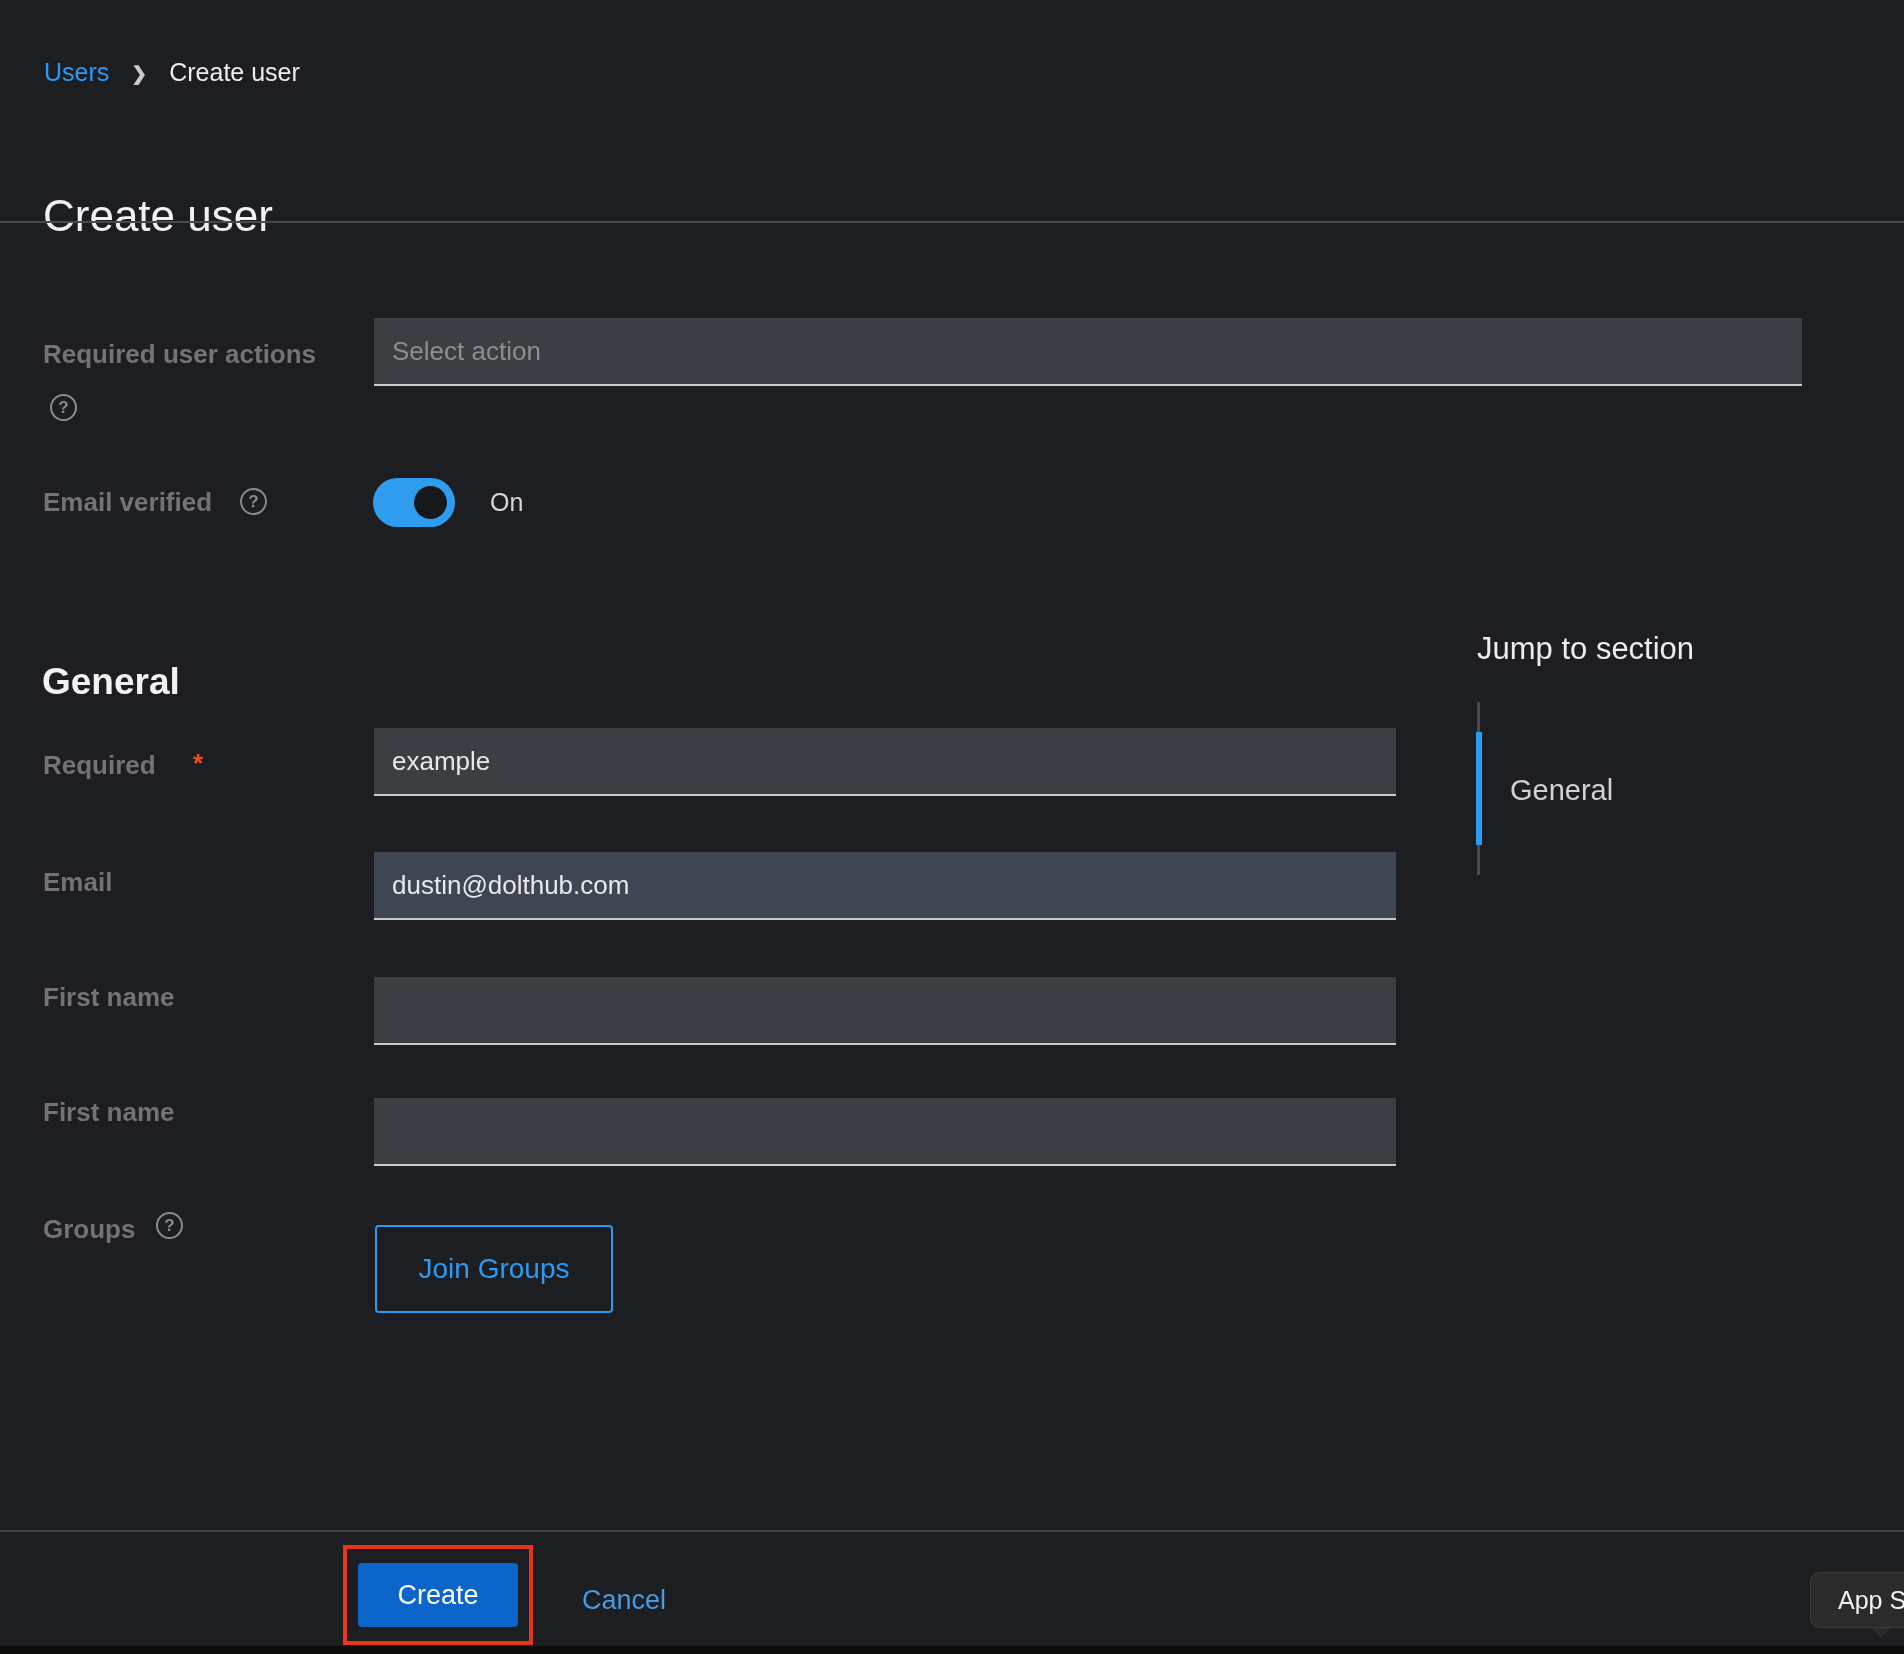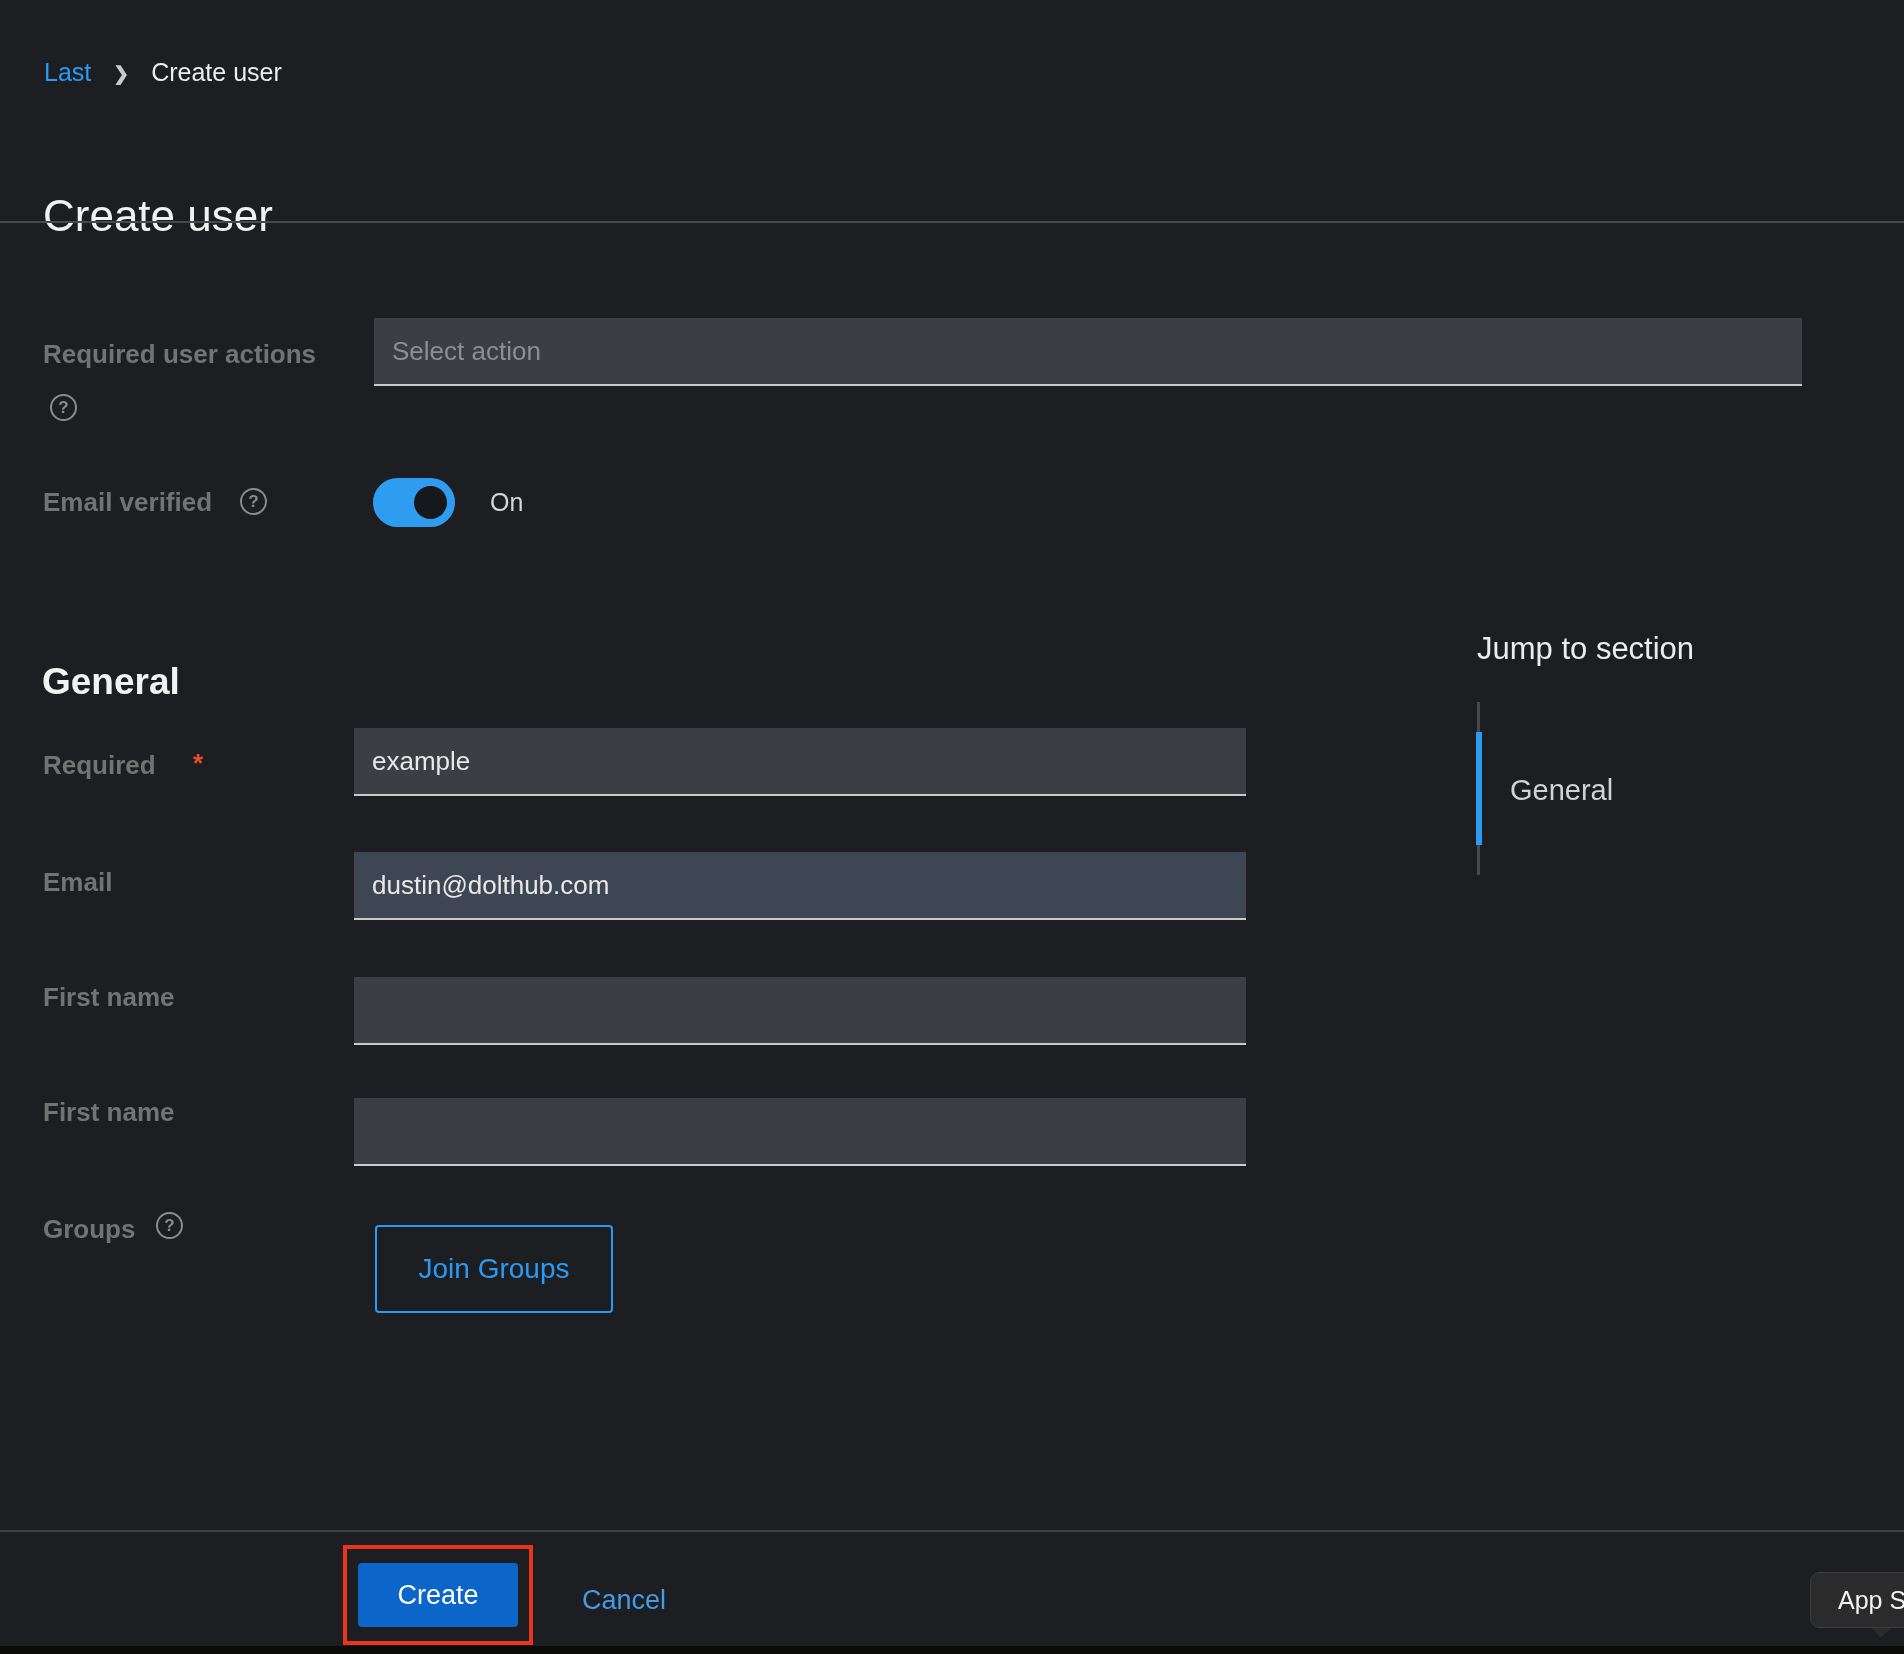--- a/index.html
+++ b/index.html
@@ -39,21 +39,21 @@
   }
   .help-icon {
     position: absolute;
     width: 27px; height: 27px;
     border: 2px solid #8a8d90; border-radius: 50%;
     color: #8a8d90; font-size: 17px; font-weight: 700;
     display: flex; align-items: center; justify-content: center;
     cursor: pointer;
   }
   .text-input {
-    position: absolute; left: 354px; width: 892px; height: 68px;
+    position: absolute; left: 374px; width: 1022px; height: 68px;
     background: #3b3e42;
     border: none; border-bottom: 2px solid #c9cacc;
     color: #e9e9e9; font-size: 26px;
     padding: 0 18px;
     font-family: "Liberation Sans", sans-serif;
     outline: none;
   }
   .text-input::placeholder { color: #8b8e92; opacity: 1; }
 
   
@@ -154,21 +154,21 @@
 
   .bottom-strip {
     position: absolute; left: 0; top: 1646px;
     width: 1904px; height: 8px; background: #0b0c09;
   }
 </style>
 </head>
 <body>
 
 <nav class="breadcrumb">
-  <span class="breadcrumb-link">Last</span>
+  <span class="breadcrumb-link">Users</span>
   <span class="breadcrumb-chevron">❯</span>
   <span class="breadcrumb-current">Create user</span>
 </nav>
 
 <h1 class="page-title">Create user</h1>
 <div class="header-divider"></div>
 
 <label class="field-label" style="top:339px;">Required user actions</label>
 <span class="help-icon" style="left:50px; top:394px;">?</span>
 <input id="select-action" class="text-input" type="text" placeholder="Select action" style="">

